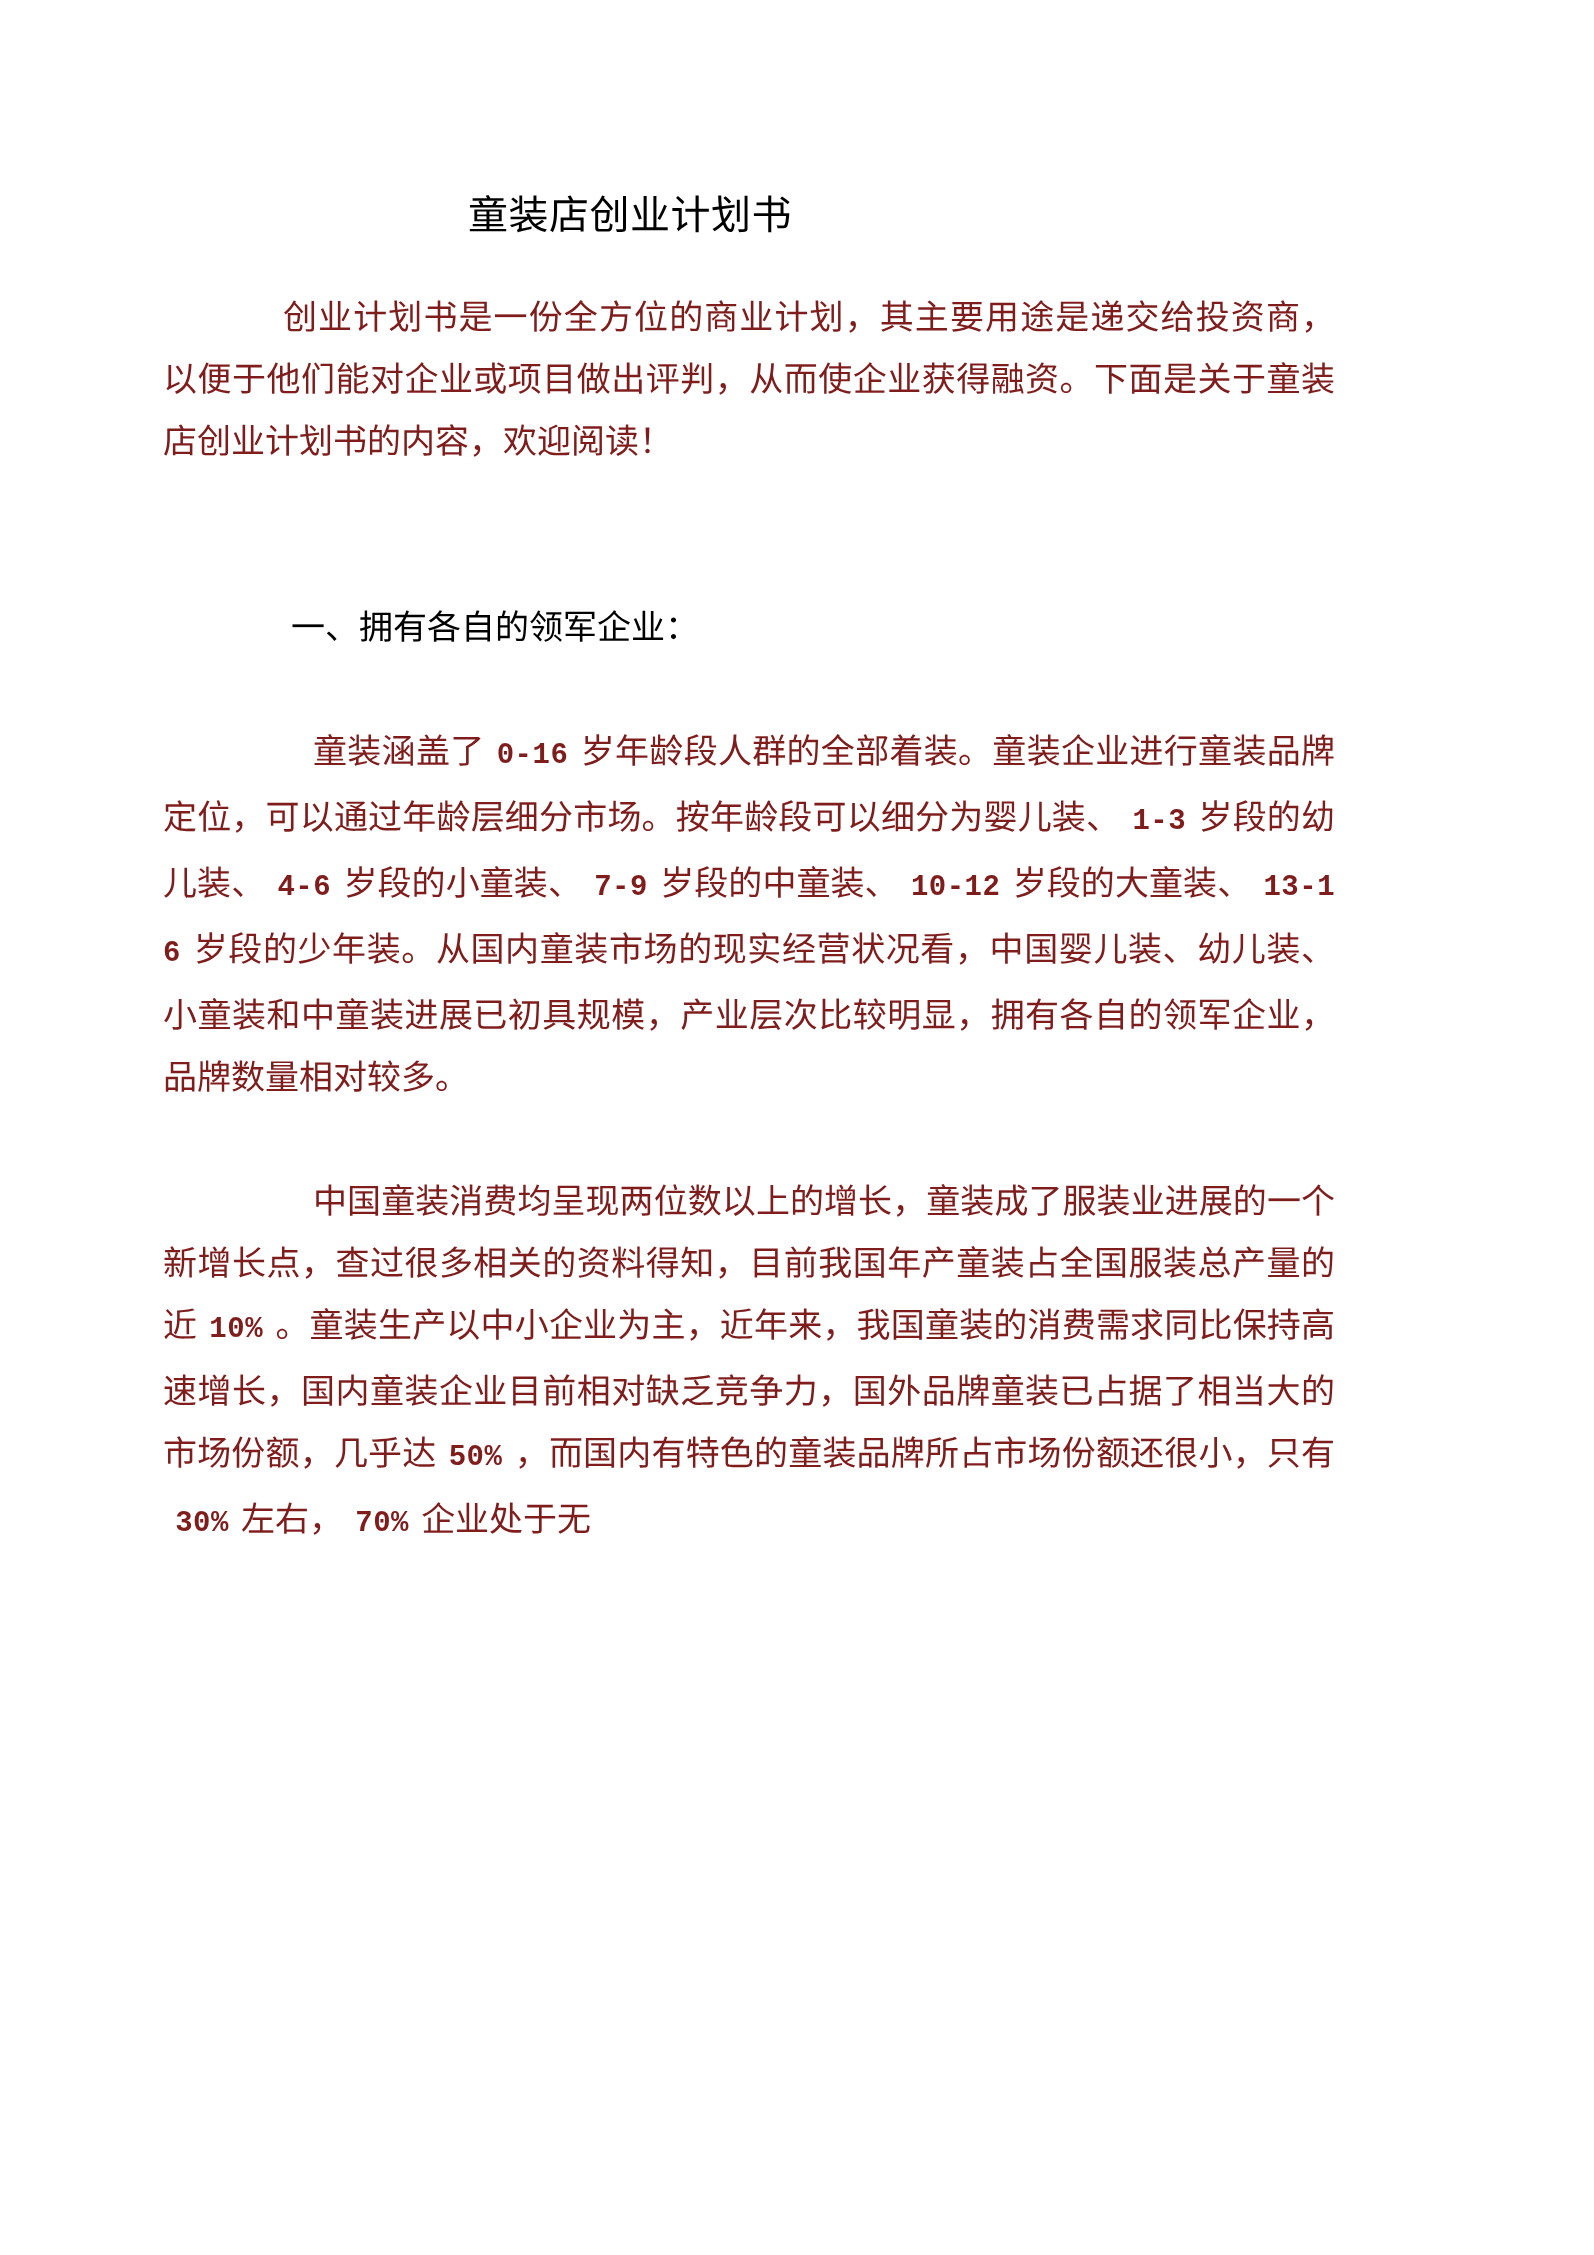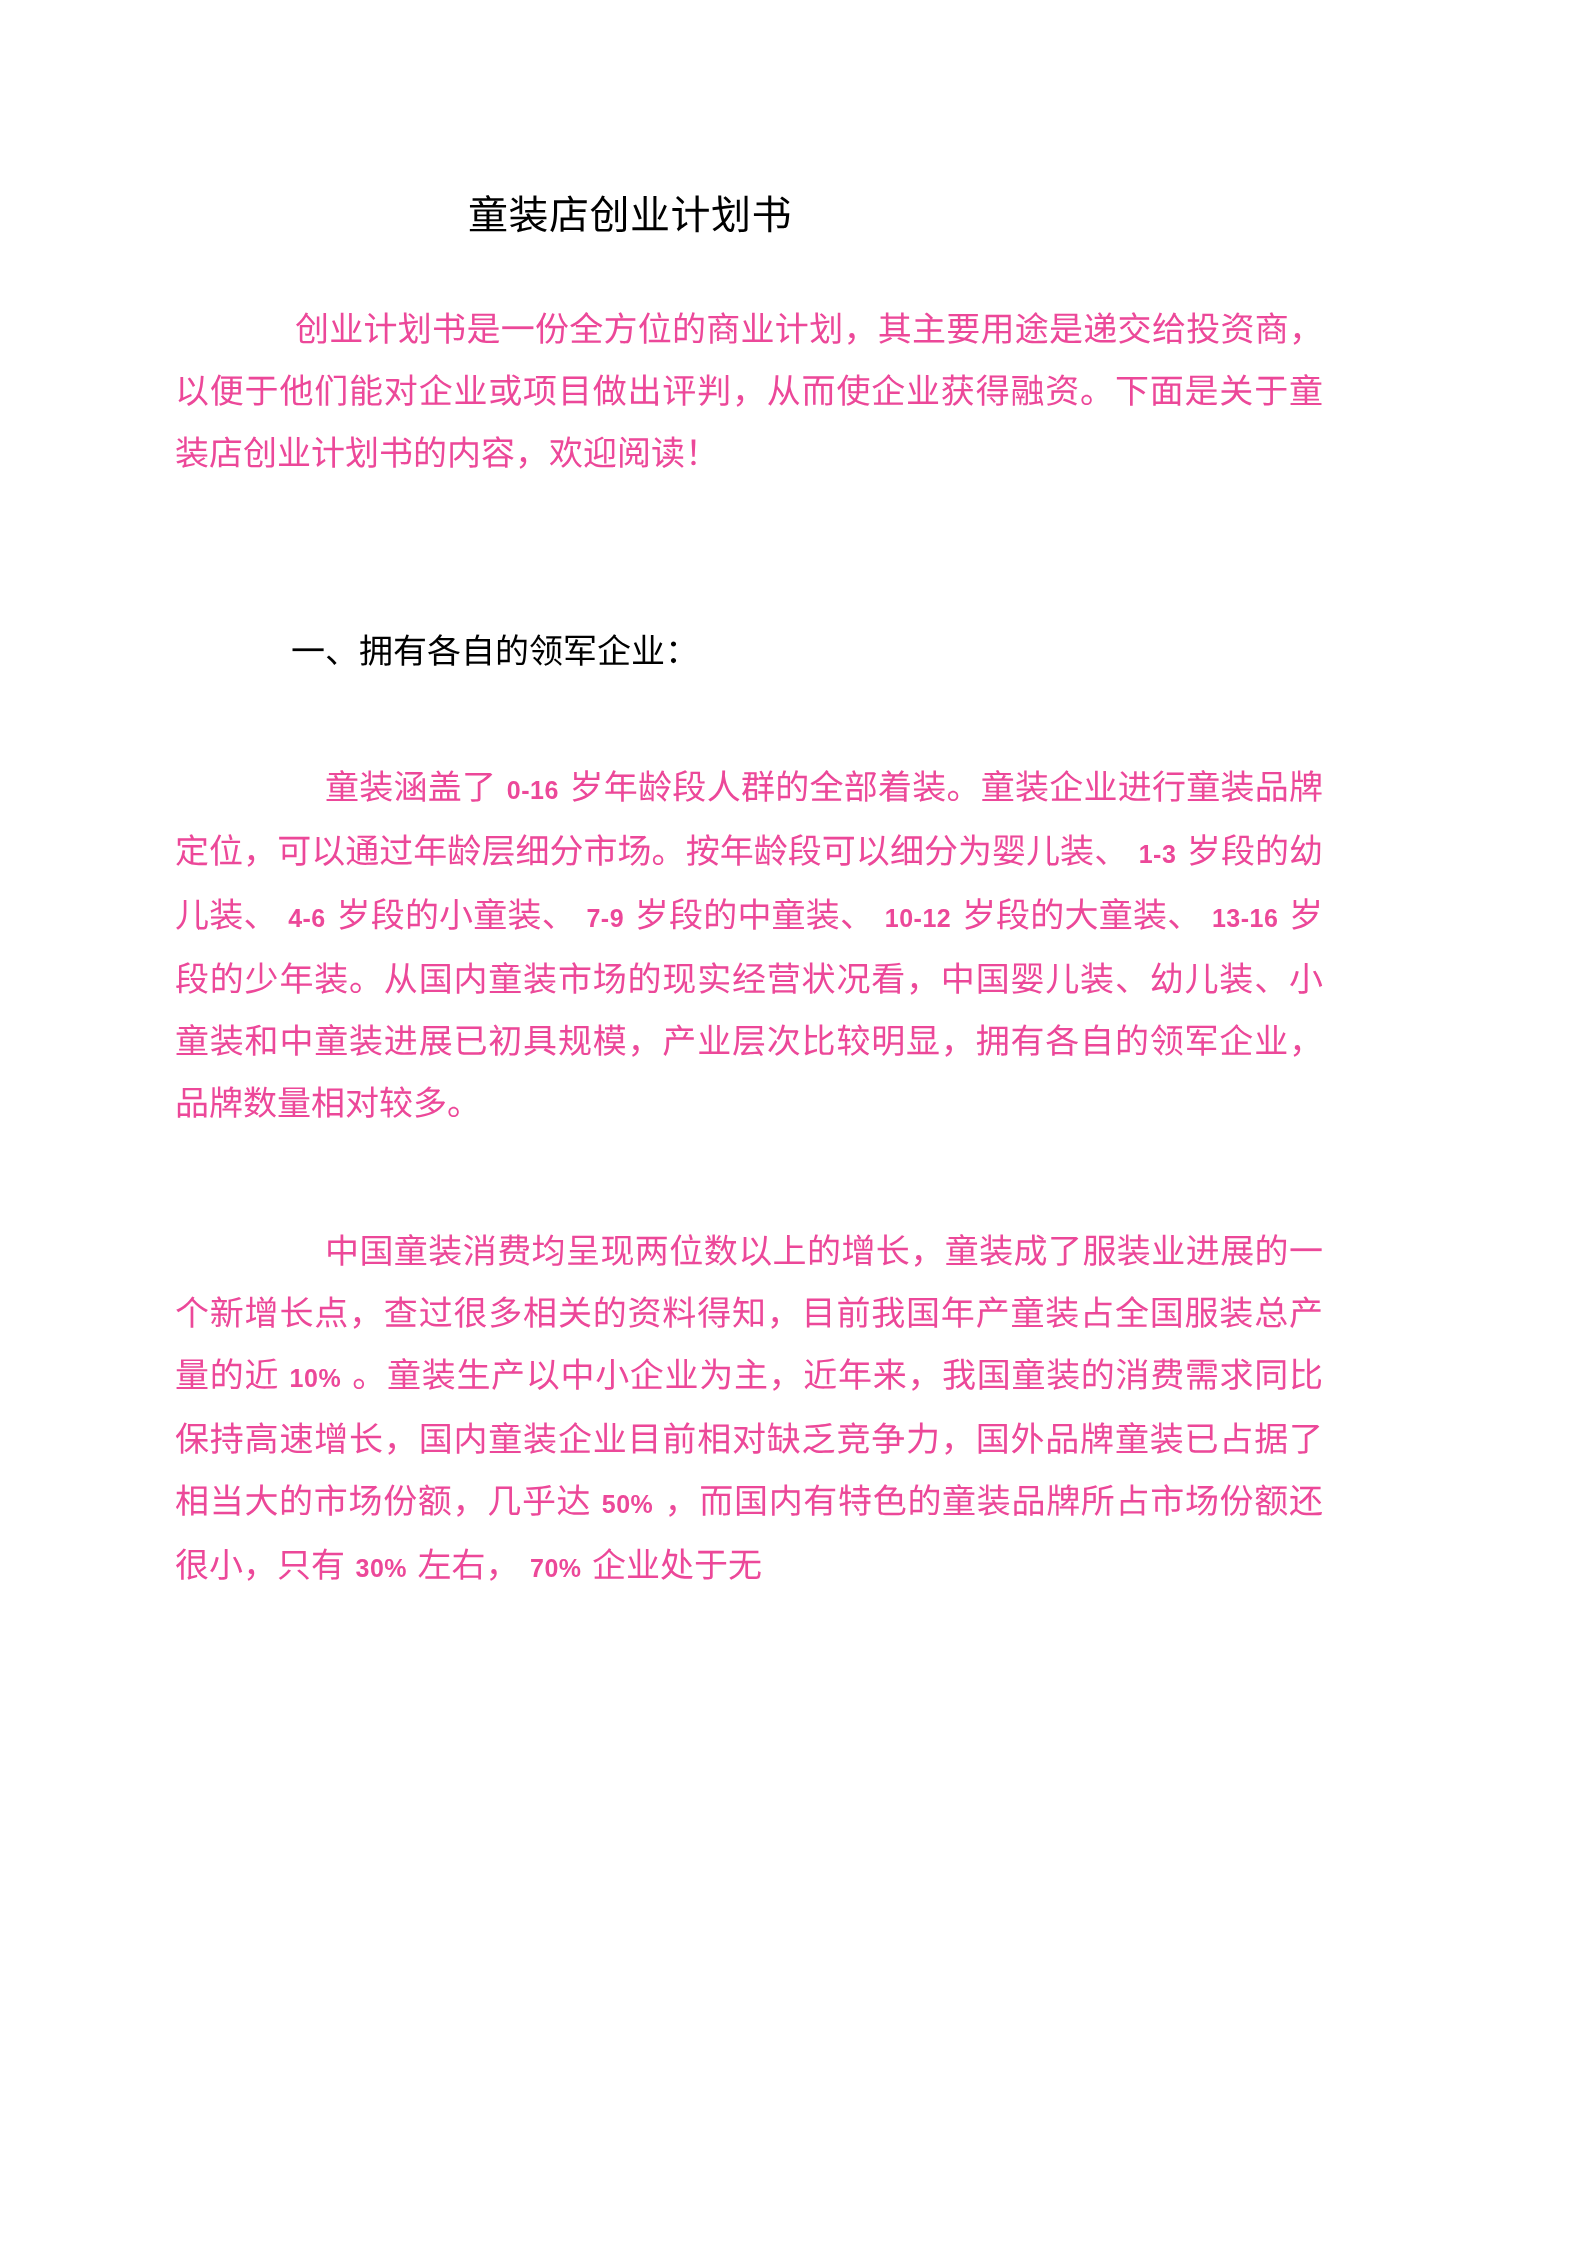--- a/index.html
+++ b/index.html
@@ -42,26 +42,26 @@
     letter-spacing: 0.5px;
     color: #000;
     text-align: left;
     padding-top: 185px;
     padding-left: 305px;
     white-space: nowrap;
   }
 
   
   .para {
-    margin: 12px;
+    margin: 0;
     padding: 0;
     font-family: "Liberation Serif", "DejaVu Serif", serif;
     font-size: 34px;
     line-height: 62px;
-    color: #ec4899;
+    color: #7f1d1d;
     text-align: justify;
     text-justify: inter-ideograph;
     text-align-last: left;
     word-break: break-all;
     letter-spacing: 0;
   }
 
   .para.indent-2 {
     text-indent: 120px;
   }
@@ -82,23 +82,23 @@
     white-space: nowrap;
   }
 
   
   .gap-1 { height: 62px; }
   .gap-2 { height: 124px; }
   .gap-small { height: 40px; }
 
   
   .num {
-    font-family: Liberation Sans, sans-serif;
+    font-family: Liberation Mono, monospace;
     font-weight: 700;
-    font-size: 25px;
+    font-size: 29px;
     letter-spacing: 0.5px;
     padding: 0 0.42em;
   }
 </style>
 </head>
 <body>
 
 <div class="page">
   <div class="doc-body">
 

